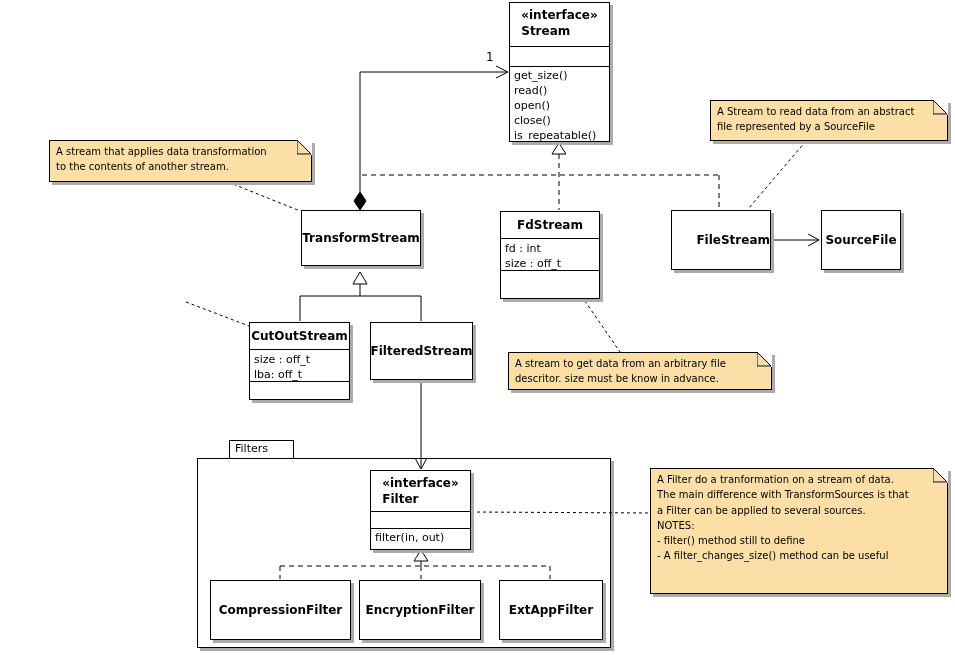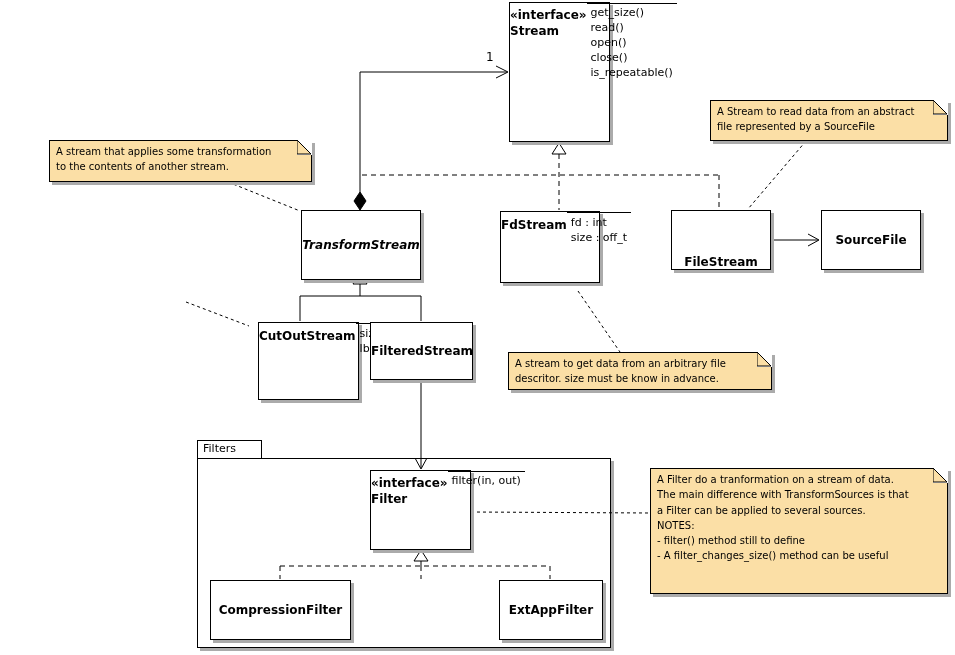--- a/index.html
+++ b/index.html
@@ -11,21 +11,21 @@
   html,body{margin:0;padding:0;background:var(--bg);}
   #canvas{
     position:relative;width:955px;height:655px;background:var(--bg);
     font-family:"DejaVu Sans","Liberation Sans",sans-serif;color:#000;
     overflow:hidden;
   }
   
   .uml-class{
     position:absolute;box-sizing:border-box;background:#fff;
     border:1px solid var(--line);box-shadow:3px 3px 0 var(--shadow);
-    display:flex;z-index:3;
+    display:flex;flex-direction:column;z-index:3;
   }
   .cmp{box-sizing:border-box;flex:0 0 auto;}
   .cmp + .cmp{border-top:1px solid var(--line);}
   .cmp.grow{flex:1 1 auto;}
   .name-single{
     display:flex;align-items:center;justify-content:center;
     font-weight:bold;font-size:12px;flex:1 1 auto;
   }
   .name-block{width:max-content;margin:0 auto;text-align:left;
     font-weight:bold;font-size:12px;line-height:16px;padding-top:4px;}
@@ -40,21 +40,21 @@
     border:1px solid var(--line);box-shadow:3px 3px 0 var(--shadow);
     font-size:10px;line-height:15.3px;padding:3px 6px;z-index:3;
   }
   .note-line{white-space:nowrap;}
   .fold{position:absolute;top:-1px;right:-1px;z-index:4;}
   .fold .fold-bg{fill:#fff;}
   .fold .fold-tri{fill:var(--note-fill);stroke:var(--line);stroke-width:1;}
   
   .pkg-tab{
     position:absolute;box-sizing:border-box;background:#fff;
-    border:1px solid var(--line);font-size:11px;padding:1px 5px;z-index:1;
+    border:1px solid var(--line);font-size:11px;padding:1px 5px;z-index:1;margin-left:32px;
   }
   .pkg-body{
     position:absolute;box-sizing:border-box;background:#fff;
     border:1px solid var(--line);box-shadow:3px 3px 0 var(--shadow);z-index:1;
   }
   
   #connectors{position:absolute;left:0;top:0;z-index:2;}
   .solid{stroke:var(--line);stroke-width:1;fill:none;}
   .dashed{stroke:var(--line);stroke-width:1;fill:none;stroke-dasharray:5 4;}
   .note-link{stroke:var(--line);stroke-width:1;fill:none;stroke-dasharray:3 3;}
@@ -114,42 +114,42 @@
     <div class="cmp" style="height:20px;"></div>
     <div class="cmp grow methods-pad">
       <div class="method-line">get_size()</div>
       <div class="method-line">read()</div>
       <div class="method-line">open()</div>
       <div class="method-line">close()</div>
       <div class="method-line">is_repeatable()</div>
     </div>
   </div>
 
-  <div class="uml-class" style="left:301px;top:210px;width:120px;height:70px;font-style:italic;">
+  <div class="uml-class" style="left:301px;top:210px;width:120px;height:56px;">
     <div class="name-single">TransformStream</div>
   </div>
 
-  <div class="uml-class" style="left:500px;top:211px;width:100px;height:72px;">
+  <div class="uml-class" style="left:500px;top:211px;width:100px;height:88px;">
     <div class="cmp name-single" style="flex:0 0 auto;height:26px;">FdStream</div>
     <div class="cmp attrs-pad" style="height:32px;">
       <div class="attr-line">fd : int</div>
       <div class="attr-line">size : off_t</div>
     </div>
     <div class="cmp grow"></div>
   </div>
 
   <div class="uml-class" style="left:671px;top:210px;width:100px;height:60px;align-items:flex-end;">
     <div class="name-single">FileStream</div>
   </div>
 
-  <div class="uml-class" style="left:821px;top:210px;width:100px;height:60px;">
+  <div class="uml-class" style="left:821px;top:210px;width:80px;height:60px;">
     <div class="name-single">SourceFile</div>
   </div>
 
-  <div class="uml-class" style="left:258px;top:322px;width:101px;height:78px;">
+  <div class="uml-class" style="left:249px;top:322px;width:101px;height:78px;">
     <div class="cmp name-single" style="flex:0 0 auto;height:26px;">CutOutStream</div>
     <div class="cmp attrs-pad" style="height:32px;">
       <div class="attr-line">size : off_t</div>
       <div class="attr-line">lba: off_t</div>
     </div>
     <div class="cmp grow"></div>
   </div>
 
   <div class="uml-class" style="left:370px;top:322px;width:103px;height:58px;">
     <div class="name-single">FilteredStream</div>
@@ -165,31 +165,34 @@
     <div class="cmp" style="height:17px;"></div>
     <div class="cmp grow methods-pad">
       <div class="method-line">filter(in, out)</div>
     </div>
   </div>
 
   <div class="uml-class" style="left:210px;top:580px;width:141px;height:60px;">
     <div class="name-single">CompressionFilter</div>
   </div>
 
+  <div class="uml-class" style="left:359px;top:580px;width:122px;height:60px;">
+    <div class="name-single">EncryptionFilter</div>
+  </div>
 
   <div class="uml-class" style="left:499px;top:580px;width:104px;height:60px;">
     <div class="name-single">ExtAppFilter</div>
   </div>
 
   <div class="note" style="left:49px;top:140px;width:263px;height:42px;">
     <svg class="fold" width="15" height="15">
       <rect class="fold-bg" x="0" y="0" width="15" height="15"></rect>
       <path class="fold-tri" d="M0,0 L14,14 L0,14 Z"></path>
     </svg>
-    <div class="note-line">A stream that applies some transformation</div>
+    <div class="note-line">A stream that applies data transformation</div>
     <div class="note-line">to the contents of another stream.</div>
   </div>
 
 
   <div class="note" style="left:710px;top:100px;width:238px;height:41px;">
     <svg class="fold" width="15" height="15">
       <rect class="fold-bg" x="0" y="0" width="15" height="15"></rect>
       <path class="fold-tri" d="M0,0 L14,14 L0,14 Z"></path>
     </svg>
     <div class="note-line">A Stream to read data from an abstract</div>

